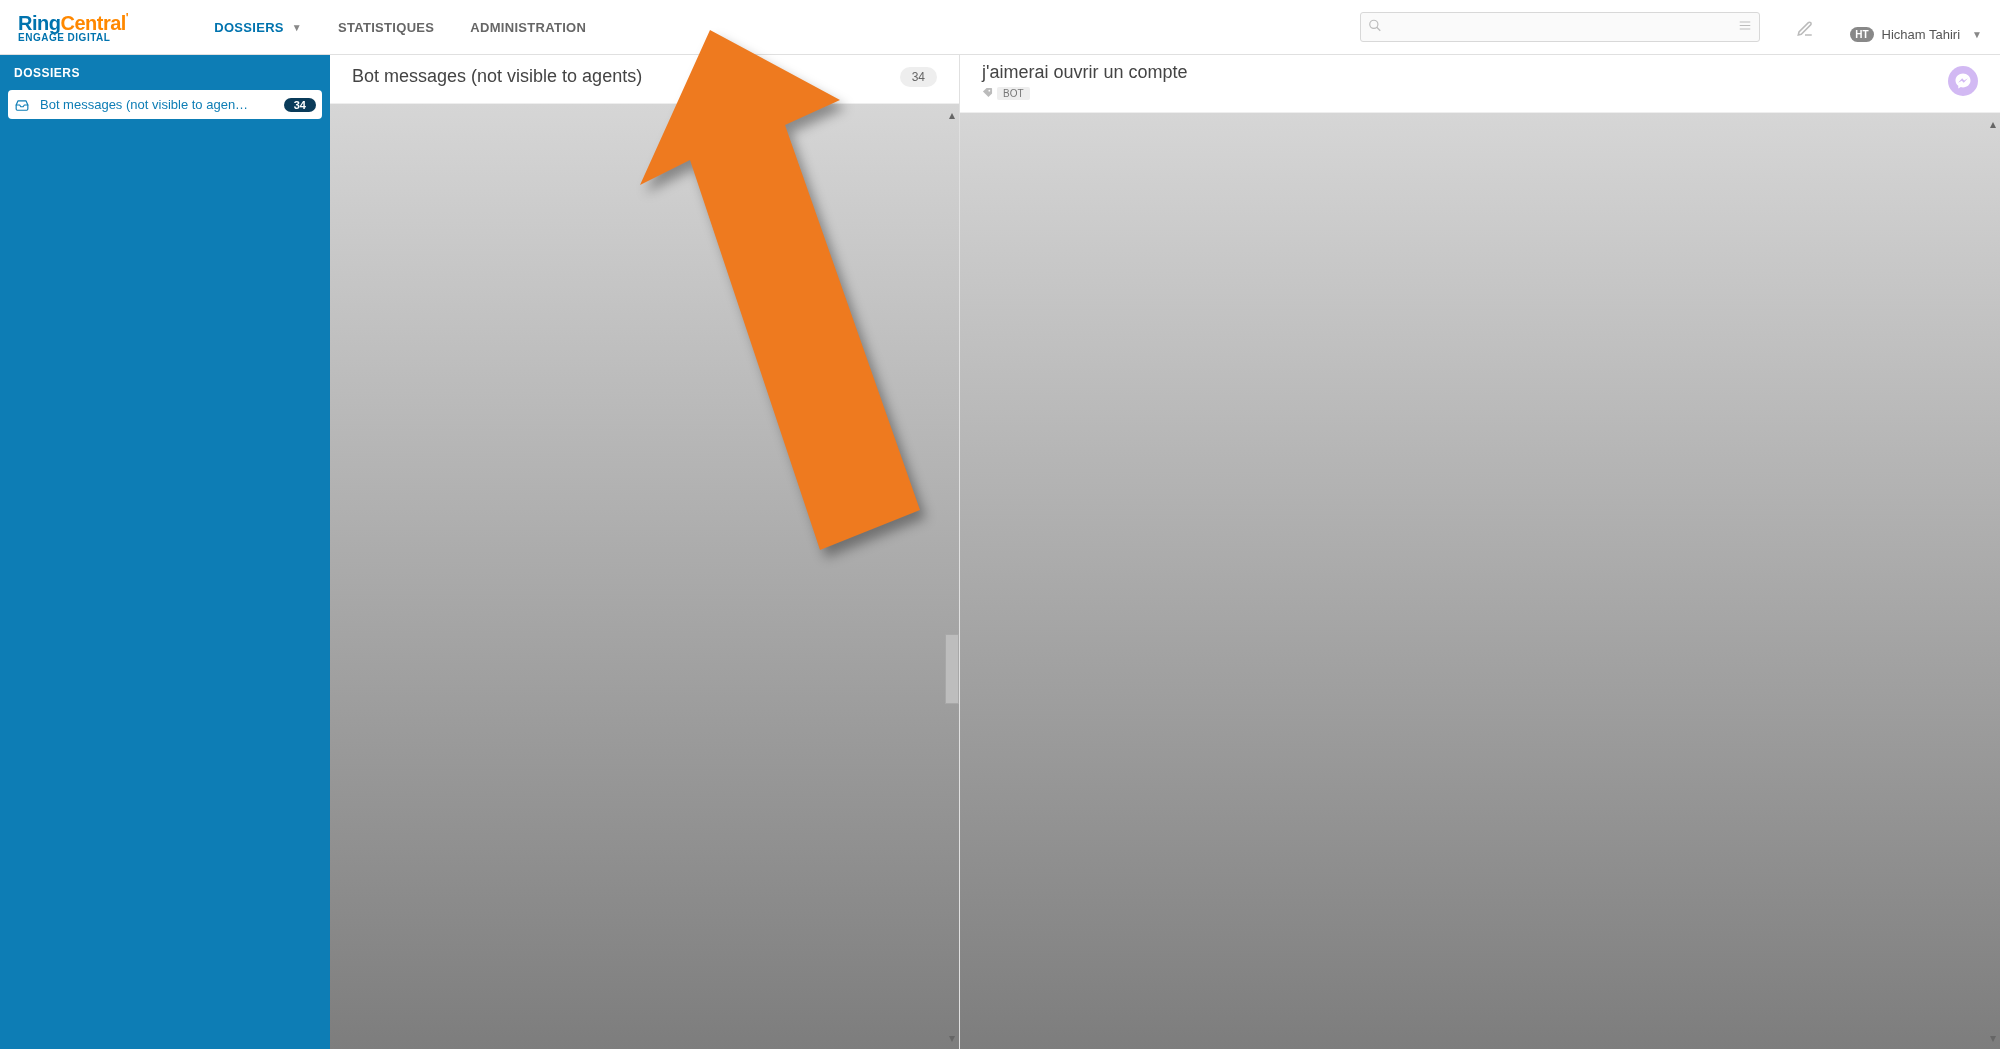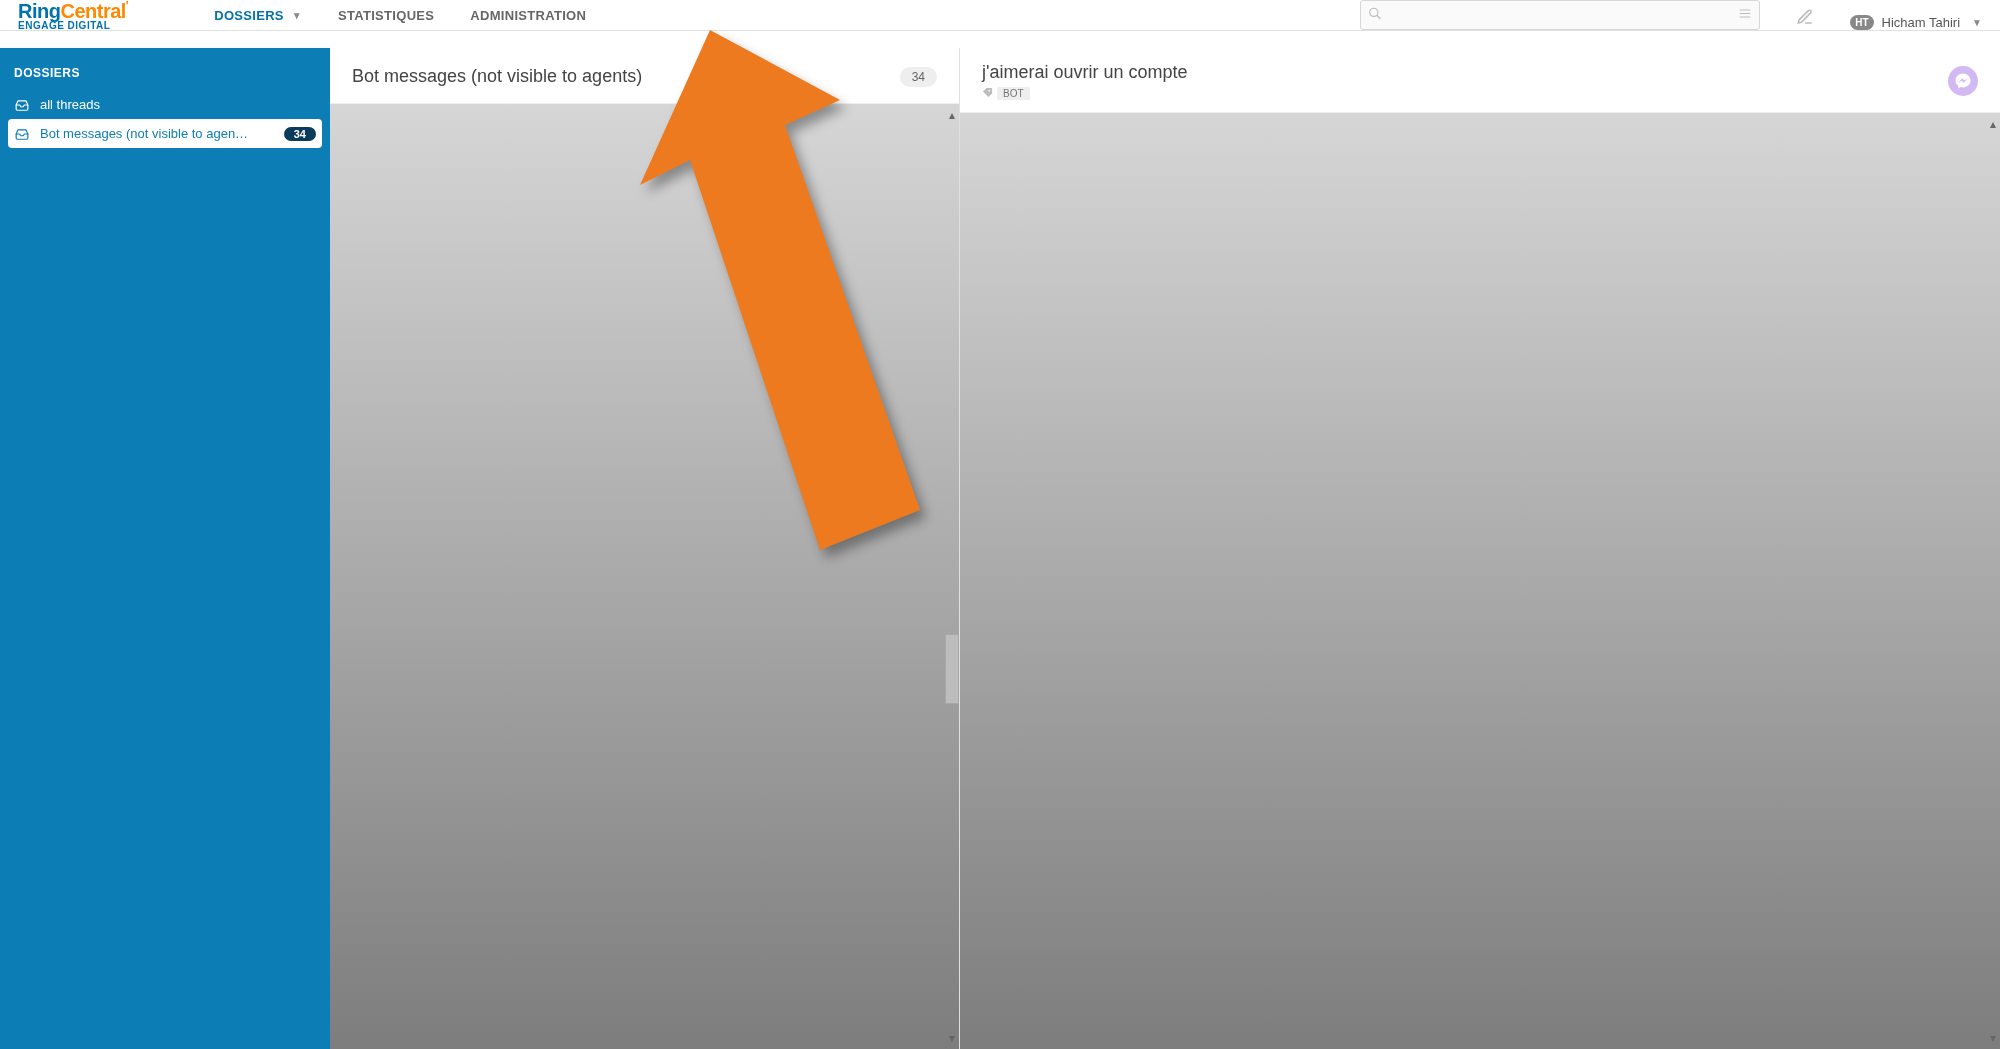--- a/index.html
+++ b/index.html
@@ -1,21 +1,21 @@
 <!DOCTYPE html>
 <html><head>
 <meta charset="utf-8">
 <style>
   * { box-sizing: border-box; margin: 0; padding: 0; }
   html, body { width: 100%; height: 100%; font-family: Arial, Helvetica, sans-serif; }
   body { width: 2000px; height: 1049px; overflow: hidden; background: #fff; position: relative; }
 
   
   .topbar {
-    height: 31px;
+    height: 55px;
     display: flex;
     align-items: center;
     background: #fff;
     border-bottom: 1px solid #e0e0e0;
     padding: 0 18px;
     position: relative;
     z-index: 2;
   }
   .logo {
     display: flex; flex-direction: column; align-items: flex-start;
@@ -208,29 +208,20 @@
       <span class="caret">▼</span>
     </div>
   </div>
 </div>
 
 <div class="sidebar">
   <div class="section-title">DOSSIERS</div>
 
 
 
-  <div class="sidebar-item">
-    <span class="icn">
-      <svg width="14" height="14" viewBox="0 0 24 24" fill="none" stroke="#fff" stroke-width="2" stroke-linecap="round" stroke-linejoin="round">
-          <path d="M22 12h-6l-2 3h-4l-2-3H2"></path>
-          <path d="M5 5h14l3 7v7a2 2 0 01-2 2H4a2 2 0 01-2-2v-7l3-7z"></path>
-        </svg>
-    </span>
-    <span class="label">all threads</span>
-  </div>
 
   <div class="sidebar-item selected">
     <span class="icn">
       <svg width="14" height="14" viewBox="0 0 24 24" fill="none" stroke="#0d7db5" stroke-width="2" stroke-linecap="round" stroke-linejoin="round">
           <path d="M22 12h-6l-2 3h-4l-2-3H2"></path>
           <path d="M5 5h14l3 7v7a2 2 0 01-2 2H4a2 2 0 01-2-2v-7l3-7z"></path>
         </svg>
     </span>
     <span class="label">Bot messages (not visible to agen…</span>
     <span class="badge">34</span>

